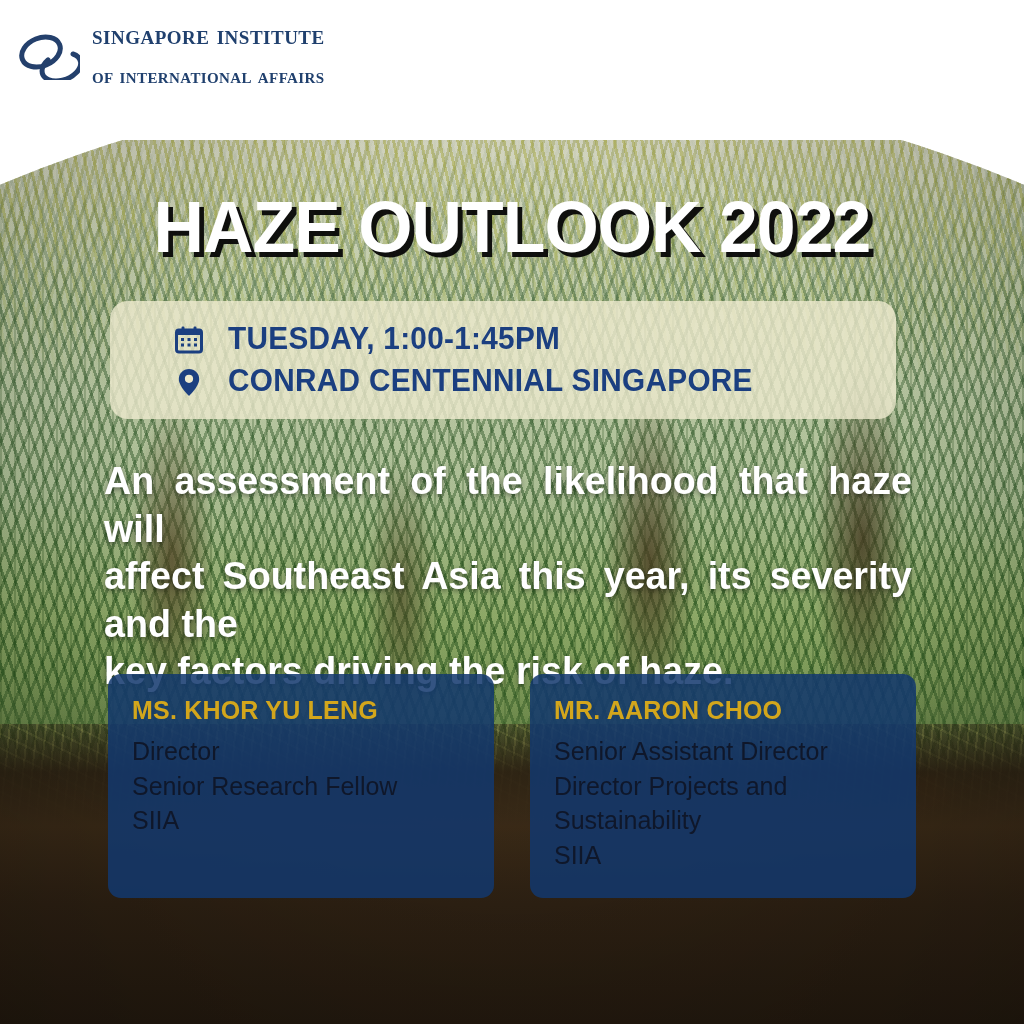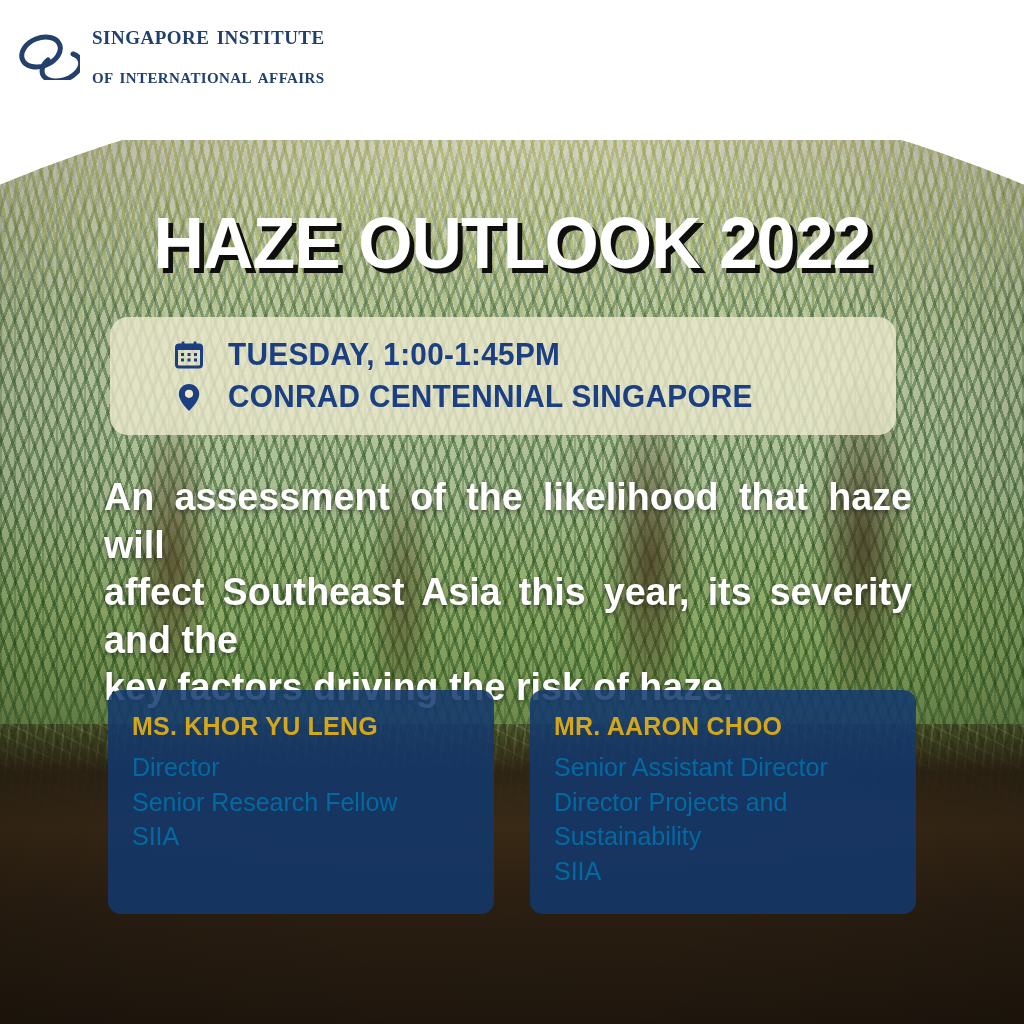--- a/index.html
+++ b/index.html
@@ -55,51 +55,51 @@
      repeating-linear-gradient(26deg, rgba(176,140,76,.14) 0 2px, rgba(34,24,12,.22) 2px 13px);}
   .litter{top:auto;bottom:90px;height:210px;background:
      radial-gradient(ellipse 150px 52px at 300px 70px, rgba(196,162,96,.55), transparent 70%),
      radial-gradient(ellipse 120px 40px at 470px 120px, rgba(186,152,88,.45), transparent 70%),
      radial-gradient(ellipse 90px 30px at 120px 150px, rgba(170,138,80,.35), transparent 70%),
      radial-gradient(ellipse 110px 34px at 760px 60px, rgba(150,118,66,.30), transparent 70%);}
   .haze{background:linear-gradient(180deg, rgba(232,232,226,.30) 0%, rgba(226,228,218,.16) 30%, rgba(0,0,0,0) 55%);}
   .vignette{background:radial-gradient(ellipse 85% 78% at 50% 46%, rgba(0,0,0,0) 40%, rgba(0,0,0,.30) 100%);}
 
   
-  .content{position:absolute;left:0;top:16px;width:1024px;height:834px;z-index:30;}
+  .content{position:absolute;left:0;top:0;width:1024px;height:834px;z-index:30;}
 
   .title{position:absolute;left:0;top:191px;width:1024px;text-align:center;
          font-family:"Liberation Sans Narrow","Liberation Sans",sans-serif;
          font-weight:700;font-size:72px;line-height:1;color:#ffffff;
          letter-spacing:-1px;transform:scaleX(.97);
          text-shadow:5px 5px 0 rgba(8,8,8,.96);white-space:nowrap;}
 
   .info-card{position:absolute;left:110px;top:301px;width:786px;height:118px;
              background:rgba(238,234,206,.80);border-radius:18px;
              display:flex;flex-direction:column;justify-content:center;gap:6px;padding-left:62px;
              box-sizing:border-box;}
-  .info-row{display:flex;align-items:center;gap:22px;}
+  .info-row{display:flex;align-items:flex-end;gap:22px;}
   .info-ico{width:34px;height:34px;flex:none;display:flex;align-items:center;justify-content:center;}
   .info-txt{font-family:"Liberation Sans Narrow","Liberation Sans",sans-serif;
             font-weight:700;font-size:31px;letter-spacing:.3px;color:#1b3f80;
             transform:scaleX(.96);transform-origin:left center;white-space:nowrap;}
 
   .desc{position:absolute;left:100px;top:458px;width:816px;
         font-family:"Liberation Sans Narrow","Liberation Sans",sans-serif;
         font-weight:700;font-size:38px;line-height:1.25;color:#ffffff;
         text-align:justify;transform:scaleX(.99);
         text-shadow:0 2px 5px rgba(0,0,0,.45);}
   .desc .lastline{text-align:left;}
 
   .speakers{position:absolute;left:0;top:630px;width:1024px;display:flex;gap:36px;padding:0 108px;box-sizing:border-box;}
   .spk{flex:1;background:rgba(19,56,110,.86);border-radius:13px;padding:22px 24px 26px 24px;box-sizing:border-box;
        min-height:223px;margin-top:44px;}
   .spk-name{font-family:"Liberation Sans",sans-serif;font-weight:700;font-size:25px;color:#d3a61c;
             letter-spacing:.2px;margin-bottom:9px;}
-  .spk-line{font-family:"Liberation Sans",sans-serif;font-weight:400;font-size:25px;color:#0369a1;
+  .spk-line{font-family:"Liberation Sans",sans-serif;font-weight:400;font-size:25px;color:#0f172a;
             line-height:1.38;}
 </style>
 </head>
 <body>
 
 <div class="poster">
 
   <div class="photo-wrap">
     <div class="photo">
       <div class="ly sky"></div>

